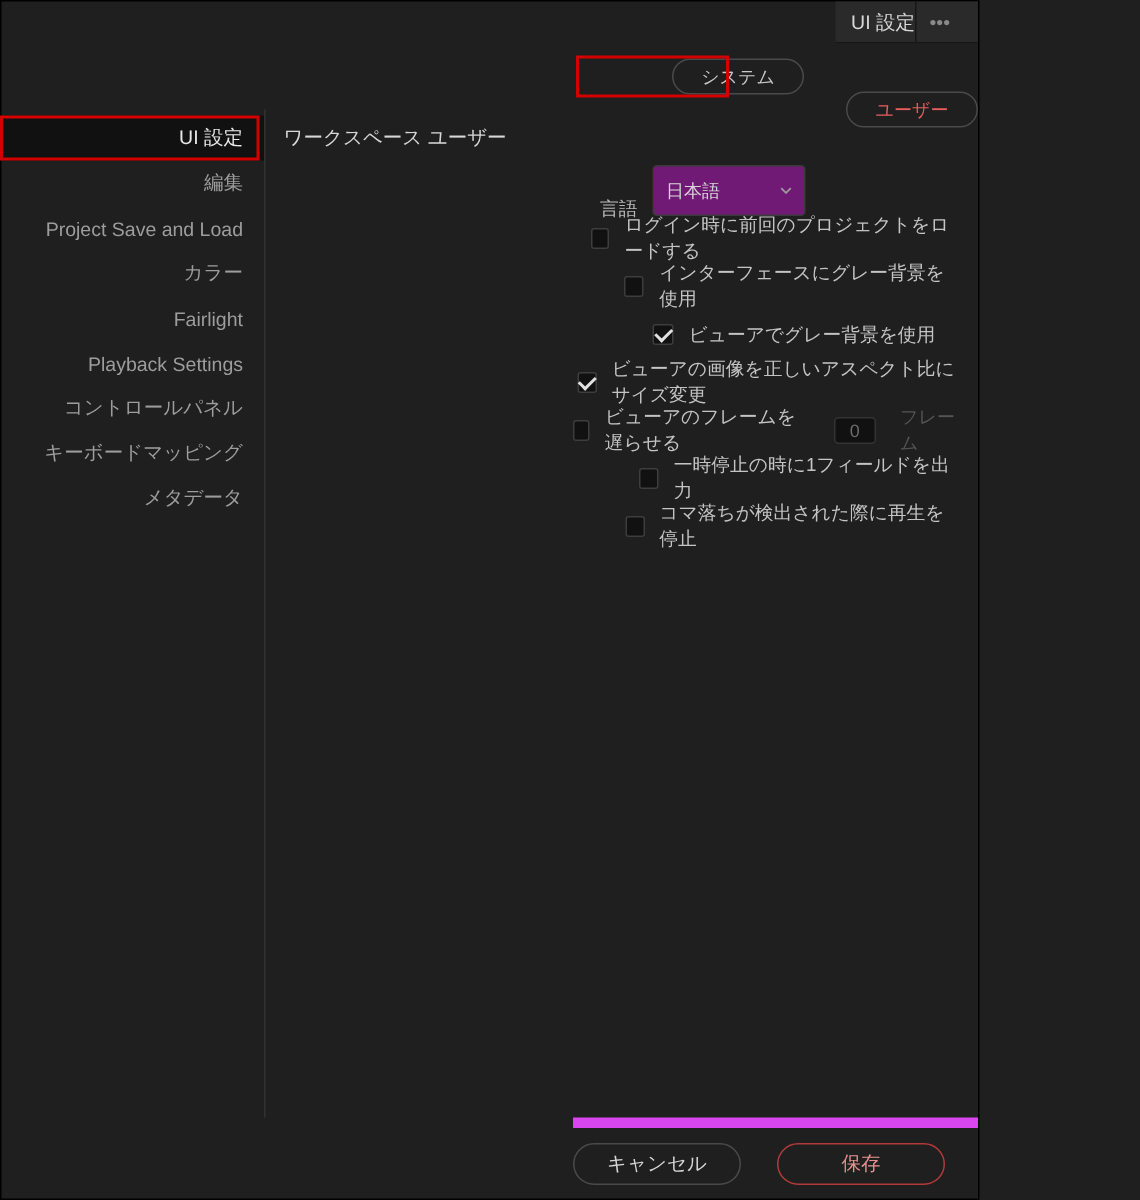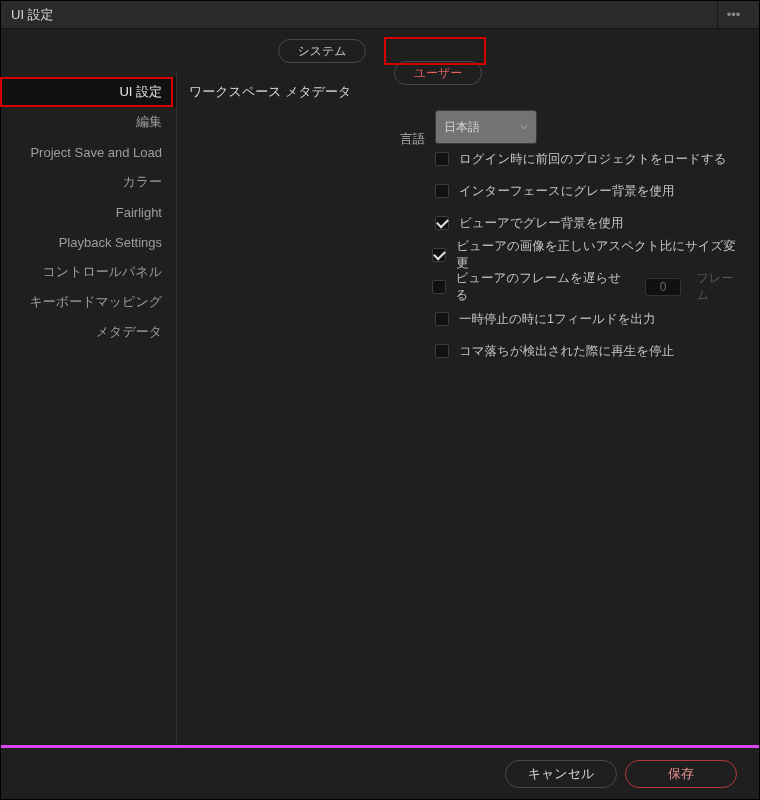--- a/index.html
+++ b/index.html
@@ -4,25 +4,26 @@
 <style>
   * { margin: 0; padding: 0; box-sizing: border-box; }
   html, body { width: 760px; height: 800px; overflow: hidden; }
   body {
     font-family: "Hiragino Kaku Gothic Pro", "Meiryo", "Yu Gothic", sans-serif;
     font-size: 13px;
     color: #c2c2c2;
     background: #1f1f1f;
   }
   .window {
-    width: 760px; height: 800px;
+    width: 653px; height: 800px;
     background: #1f1f1f;
     border: 1px solid #000;
     display: flex;
     flex-direction: column;
+    align-items: flex-end;
   }
   .titlebar {
     height: 28px;
     background: #2a2a2a;
     border-bottom: 1px solid #171717;
     display: flex; align-items: center;
     padding: 0 10px;
   }
   .titlebar .title { flex: 1; color: #d8d8d8; font-size: 13px; }
   .titlebar .more {
@@ -76,21 +77,21 @@
     position: relative;
   }
   .section-title { color: #d8d8d8; font-size: 13px; margin: 0 0 16px 2px; }
   .form-rows { display: flex; flex-direction: column; gap: 12px; padding-left: 0; }
   .row { display: flex; align-items: center; gap: 10px; height: 20px; }
   .row .labelcol {
     width: 238px; text-align: right; color: #b8b8b8; font-size: 12.5px; margin-top: 24px;
   }
   .select {
     width: 102px; height: 20px;
-    background: #737373;
+    background: #701a75;
     border: 1px solid #3a3a3a;
     border-radius: 3px;
     display: flex; align-items: center;
     padding: 16px 8px;
     color: #d6d6d6; font-size: 12px;
     position: relative;
   }
   .select .chev {
     position: absolute; right: 8px; top: 50%;
     width: 8px; height: 5px; transform: translateY(-50%);
@@ -114,23 +115,23 @@
   .numbox {
     width: 36px; height: 18px; background: #111;
     border: 1px solid #333; border-radius: 3px;
     color: #6c6c6c; font-size: 12px;
     display: flex; align-items: center; justify-content: center;
     margin-left: 4px;
   }
   .unit { color: #555; font-size: 12px; margin-left: 6px; }
   .footer {
     height: 54px;
-    border-top: 3px solid #d946ef;
+    border-top: 7px solid #d946ef;
     display: flex; align-items: center; justify-content: flex-end;
-    gap: 8px; padding-right: 22px;
+    gap: 24px; padding-right: 22px;
   }
   .btn {
     min-width: 112px; height: 28px;
     border: 1px solid #4a4a4a; border-radius: 14px;
     display: flex; align-items: center; justify-content: center;
     color: #d6d6d6; font-size: 13px; cursor: pointer;
   }
   .btn.primary { border-color: #b23a3a; color: #e89090; }
 
   .hl-red {
@@ -162,21 +163,21 @@
       <div class="item">Project Save and Load</div>
       <div class="item">カラー</div>
       <div class="item">Fairlight</div>
       <div class="item">Playback Settings</div>
       <div class="item">コントロールパネル</div>
       <div class="item">キーボードマッピング</div>
       <div class="item">メタデータ</div>
     </div>
 
     <div class="main-panel">
-      <div class="section-title">ワークスペース メタデータ</div>
+      <div class="section-title">ワークスペース ユーザー</div>
 
       <div class="form-rows">
         <div class="row">
           <div class="labelcol">言語</div>
           <div class="select">
             <span>日本語</span>
             <span class="chev">
               <svg viewBox="0 0 10 6" width="8" height="5">
                   <path d="M1 1l4 4 4-4" fill="none" stroke="#9a9a9a" stroke-width="1.5"></path>
                 </svg>

